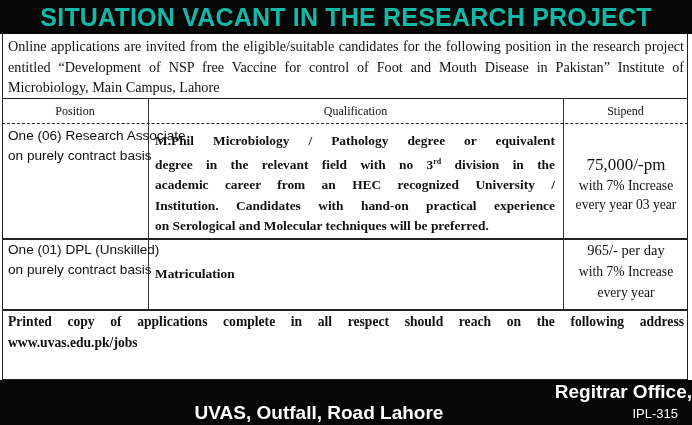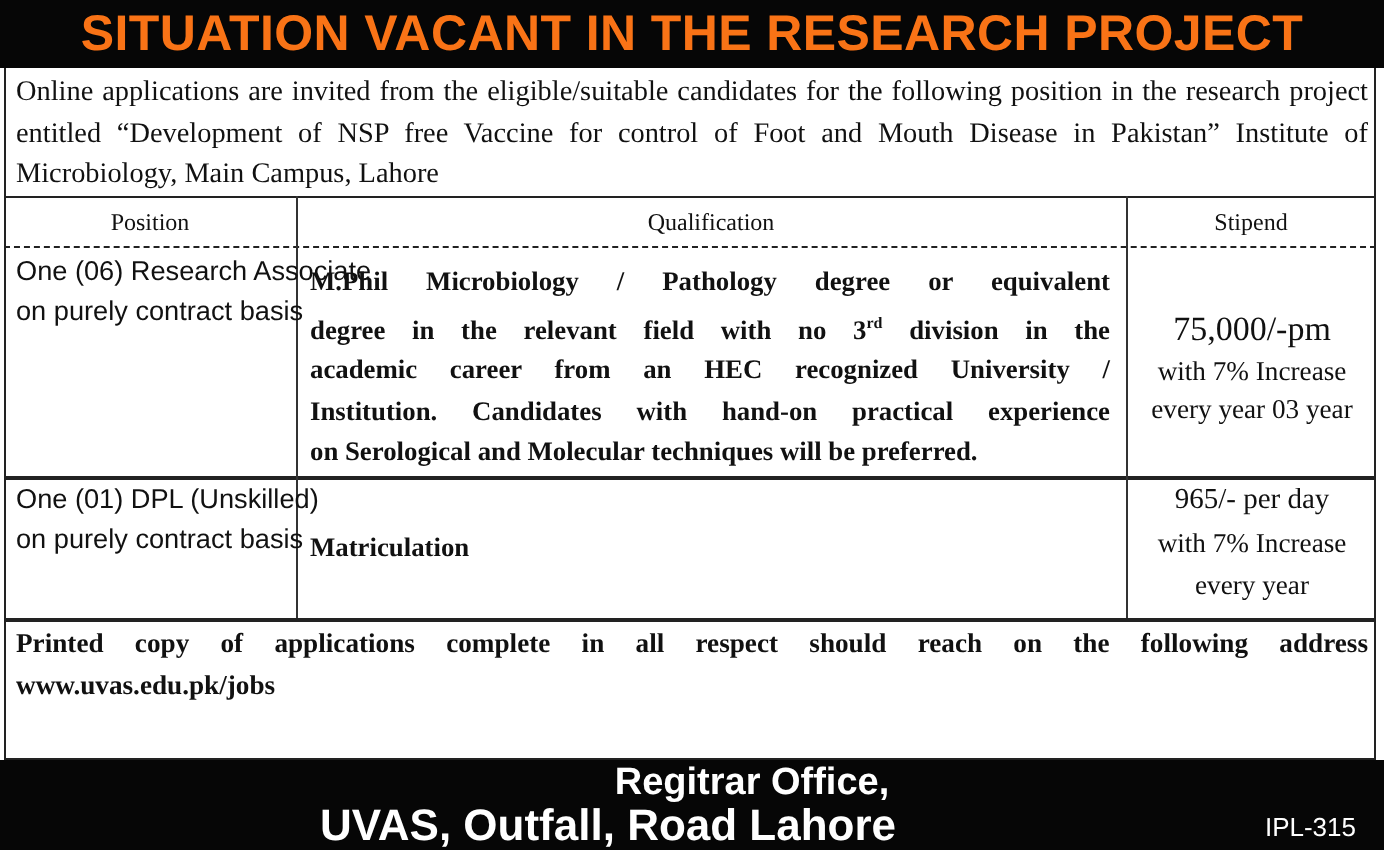--- a/index.html
+++ b/index.html
@@ -1,34 +1,34 @@
 <!DOCTYPE html>
 <html><head>
   <meta charset="utf-8">
   <style>
     html, body { margin:0; padding:0; background:#fff; }
     body { width:692px; height:425px; position:relative; overflow:hidden; color:#111; }
-    .top-band { position:absolute; left:0; top:0; width:692px; height:34px; background:#060606; color:#f97316;
+    .top-band { position:absolute; left:0; top:0; width:692px; height:34px; background:#060606; color:#14b8a6;
       font-family:"Liberation Sans", sans-serif; font-weight:bold; font-size:25px; text-align:center; line-height:34px; letter-spacing:0.2px; }
     .frame { position:absolute; left:2px; top:34px; width:686px; height:346px; border:1.5px solid #222; border-top:none; box-sizing:border-box; }
     .intro { position:absolute; left:8px; top:36px; width:676px; font-family:"Liberation Serif", serif; font-size:14.2px; line-height:20.5px; text-align:justify; text-align-last:left; }
     .intro .last { display:block; }
     .hline { position:absolute; left:2px; width:686px; height:0; border-top:1.5px solid #222; }
     .vline { position:absolute; width:0; border-left:1.2px solid #333; }
     .th { position:absolute; top:99px; height:24px; font-family:"Liberation Serif", serif; font-size:12px; line-height:24px; text-align:center; }
     .pos { position:absolute; left:8px; font-family:"Liberation Sans", sans-serif; font-size:13.6px; line-height:20px; }
     .qual { position:absolute; left:155px; width:400px; font-family:"Liberation Serif", serif; font-weight:bold; font-size:13.4px; line-height:20.5px; text-align:justify; text-align-last:justify; }
     .qual .end { text-align-last:left; display:block; }
     .stip { position:absolute; left:564px; width:124px; font-family:"Liberation Serif", serif; text-align:center; }
     .closing { position:absolute; left:8px; top:311px; width:676px; font-family:"Liberation Serif", serif; font-weight:bold; font-size:13.6px; line-height:21px; text-align:justify; }
     .closing .ln { display:block; text-align:justify; text-align-last:justify; }
     .closing .ln.last { text-align-last:left; }
     .bottom-band { position:absolute; left:0; top:380px; width:692px; height:45px; background:#060606; color:#fff; font-family:"Liberation Sans", sans-serif; font-weight:bold; }
-    .bottom-band .l1 { position:absolute; left:0; width:692px; top:1px; text-align:center; font-size:19px; line-height:21px; padding-left:60px; box-sizing:border-box; }
-    .bottom-band .l2 { position:absolute; left:0; width:608px; top:22px; text-align:center; font-size:22px; line-height:21px; padding-left:0; }
+    .bottom-band .l1 { position:absolute; left:0; width:692px; top:1px; text-align:right; font-size:19px; line-height:21px; padding-left:60px; box-sizing:border-box; }
+    .bottom-band .l2 { position:absolute; left:0; width:608px; top:22px; text-align:center; font-size:19px; line-height:21px; padding-left:15px; }
     .bottom-band .code { position:absolute; right:14px; top:26px; font-size:13px; font-weight:normal; }
   </style>
 </head>
 <body>
 
 <div class="top-band">
   <span>SITUATION VACANT IN THE RESEARCH PROJECT</span>
 </div>
 
 <div class="frame"></div>

